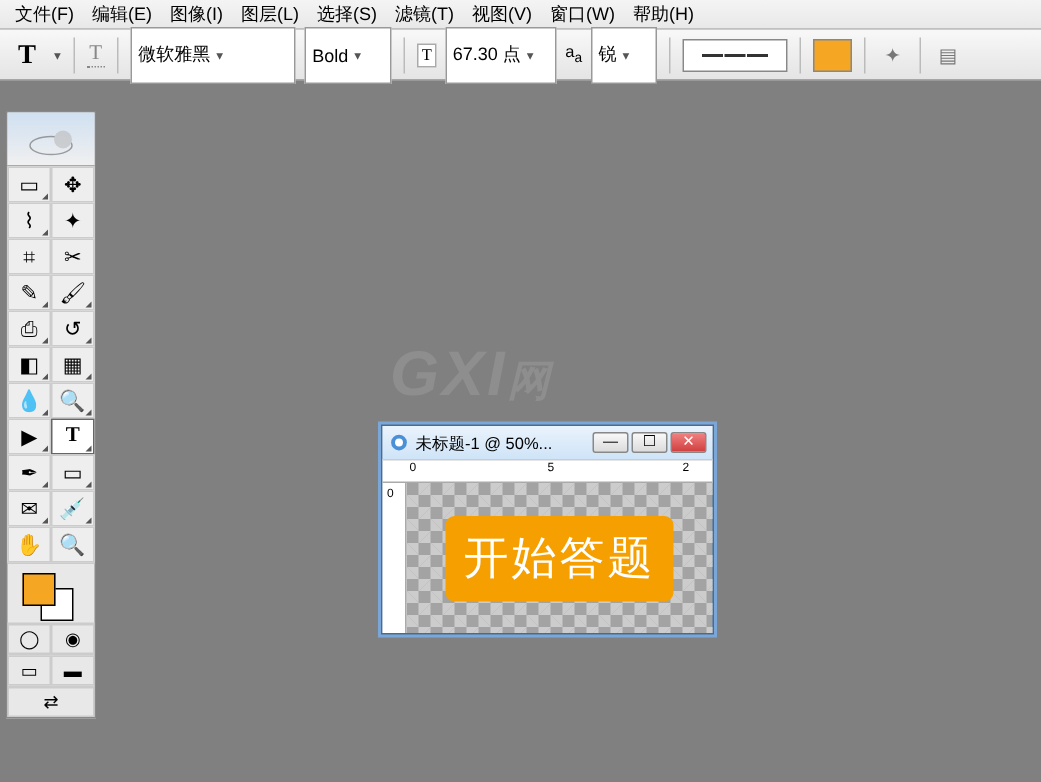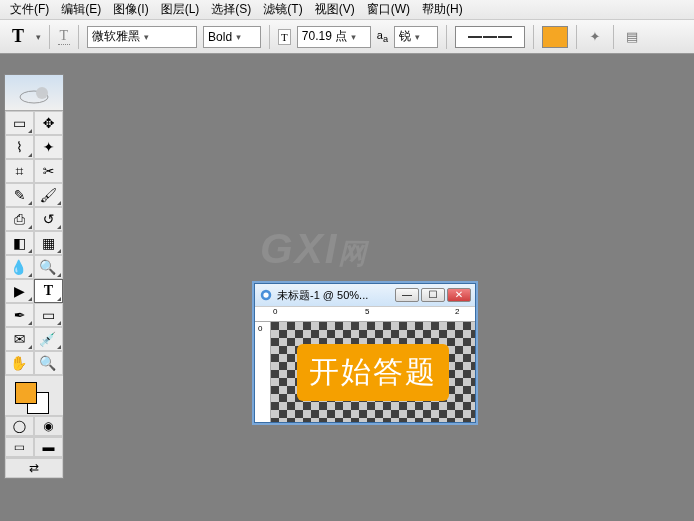--- a/index.html
+++ b/index.html
@@ -7,21 +7,21 @@
 
 
 .menubar { height: 20px; background: linear-gradient(#f4f4f4,#e8e8e8); display: flex; align-items: center; font-size: 12px; padding: 0 4px; border-bottom: 1px solid #ccc; }
 .menubar span { padding: 0 6px; cursor: default; }
 
 
 .optbar { height: 34px; background: linear-gradient(#f8f8f8,#e4e4e4); border-bottom: 1px solid #999; display: flex; align-items: center; padding: 0 6px; gap: 6px; font-size: 12px; }
 .optbar .sep { width: 1px; height: 24px; background: #bbb; margin: 0 2px; }
 .bigT { font-family: "Times New Roman", serif; font-size: 18px; font-weight: bold; padding: 0 6px; }
 .toriT { font-family: "Times New Roman", serif; font-size: 14px; color: #888; border-bottom: 1px dotted #888; padding: 0 2px; }
-.combo { height: 22px; background: #fff; border: 1px solid #999; display: flex; align-items: center; padding: 0 4px; font-size: 12px; position: relative; }
+.combo { height: 38px; background: #fff; border: 1px solid #999; display: flex; align-items: center; padding: 0 4px; font-size: 12px; position: relative; }
 .combo .arrow { margin-left: 4px; font-size: 9px; color: #555; }
 .tinyT { font-family: "Times New Roman", serif; font-size: 11px; border: 1px solid #aaa; padding: 1px 2px; background: #fff; }
 .aa { font-size: 11px; }
 .alignbox, .colorbox { height: 22px; border: 1px solid #888; background: #fff; display: flex; align-items: center; justify-content: center; }
 .alignbox { width: 70px; gap: 1px; }
 .alignbox div { width: 14px; height: 2px; background: #333; margin: 1px 0; }
 .alignwrap { display: flex; flex-direction: column; align-items: flex-start; width: 16px; gap: 2px; }
 .alignwrap.center { align-items: center; }
 .alignwrap.right { align-items: flex-end; }
 .colorbox { width: 26px; background: #f5a623; }
@@ -35,21 +35,21 @@
 .tool { height: 24px; border: 1px solid #ccc; display: flex; align-items: center; justify-content: center; font-size: 14px; background: #eee; position: relative; }
 .tool.sel { background: #fff; border: 1px solid #666; }
 .tool .tri { position: absolute; right: 1px; bottom: 1px; width: 0; height: 0; border-left: 4px solid transparent; border-bottom: 4px solid #555; }
 .toolcolors { height: 40px; display: flex; align-items: center; justify-content: center; position: relative; border-top: 1px solid #ccc; }
 .fgc { width: 22px; height: 22px; background: #f5a623; border: 1px solid #000; position: absolute; left: 10px; top: 6px; z-index: 2; }
 .bgc { width: 22px; height: 22px; background: #fff; border: 1px solid #000; position: absolute; left: 22px; top: 16px; }
 .bottomrow { display: grid; grid-template-columns: 1fr 1fr; border-top: 1px solid #ccc; }
 .bottomrow div { height: 20px; display:flex; align-items:center; justify-content:center; font-size:12px; border:1px solid #ccc; }
 
 
-.docwin { position: absolute; left: 254px; top: 283px; width: 222px; height: 140px; background: #404040; border: 1px solid #3a6ea5; box-shadow: 0 0 0 2px #7aa7d8; }
+.docwin { position: absolute; left: 254px; top: 283px; width: 222px; height: 140px; background: #a3a3a3; border: 1px solid #3a6ea5; box-shadow: 0 0 0 2px #7aa7d8; }
 .titlebar { height: 22px; background: linear-gradient(#eaf3fc,#cfe4f8); display: flex; align-items: center; padding: 0 4px; font-size: 11px; gap: 4px; }
 .titlebar .ico { width: 14px; height: 14px; }
 .titlebar .ttl { flex: 1; white-space: nowrap; overflow: hidden; text-overflow: ellipsis; }
 .winbtns { display:flex; gap:2px; }
 .winbtn { width: 24px; height: 14px; border: 1px solid #888; border-radius: 2px; background: linear-gradient(#f8f8f8,#dcdcdc); display:flex; align-items:center; justify-content:center; font-size:10px; line-height:1; }
 .winbtn.close { background: linear-gradient(#f08080,#d04040); color:#fff; }
 .rulerH { height: 16px; background: #fff; border-bottom: 1px solid #aaa; display:flex; font-size:8px; position:relative; border-top:1px solid #ccc; }
 .rulerH span { position:absolute; top:0; font-size:8px; }
 .rulerV { width: 16px; background:#fff; border-right:1px solid #aaa; position:absolute; left:0; top:38px; bottom:0; font-size:8px; }
 .canvaswrap { position:absolute; left:16px; top:38px; right:0; bottom:0; background-image: linear-gradient(45deg,#ccc 25%,transparent 25%),linear-gradient(-45deg,#ccc 25%,transparent 25%),linear-gradient(45deg,transparent 75%,#ccc 75%),linear-gradient(-45deg,transparent 75%,#ccc 75%); background-size:16px 16px; background-position:0 0,0 8px,8px -8px,-8px 0; display:flex; align-items:center; justify-content:center; }
@@ -85,21 +85,21 @@
     <span>微软雅黑</span>
     <span class="arrow">▾</span>
   </div>
   <div class="combo" style="width:58px">
     <span>Bold</span>
     <span class="arrow">▾</span>
   </div>
   <div class="sep"></div>
   <span class="tinyT">T</span>
   <div class="combo" style="width:74px">
-    <span>70.19 点</span>
+    <span>67.30 点</span>
     <span class="arrow">▾</span>
   </div>
   <span class="aa">a<sub>a</sub></span>
   <div class="combo" style="width:44px">
     <span>锐</span>
     <span class="arrow">▾</span>
   </div>
   <div class="sep"></div>
   <div class="alignbox">
     <div class="alignwrap">

